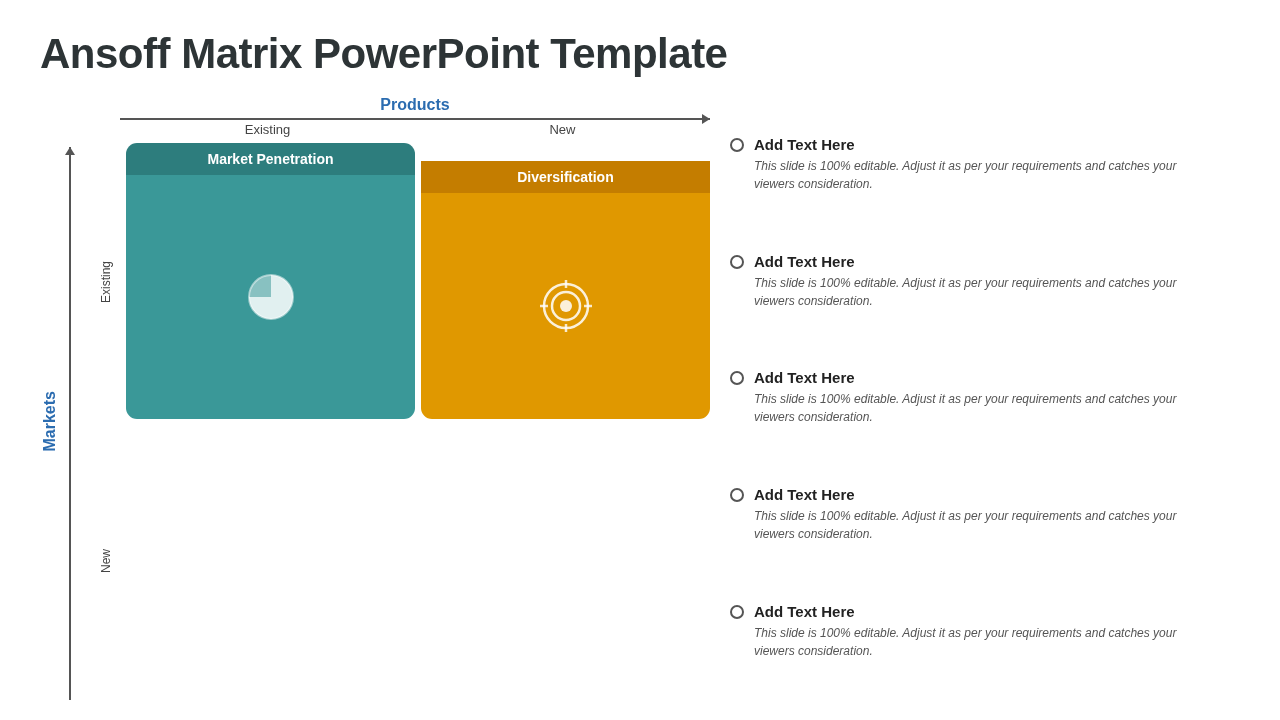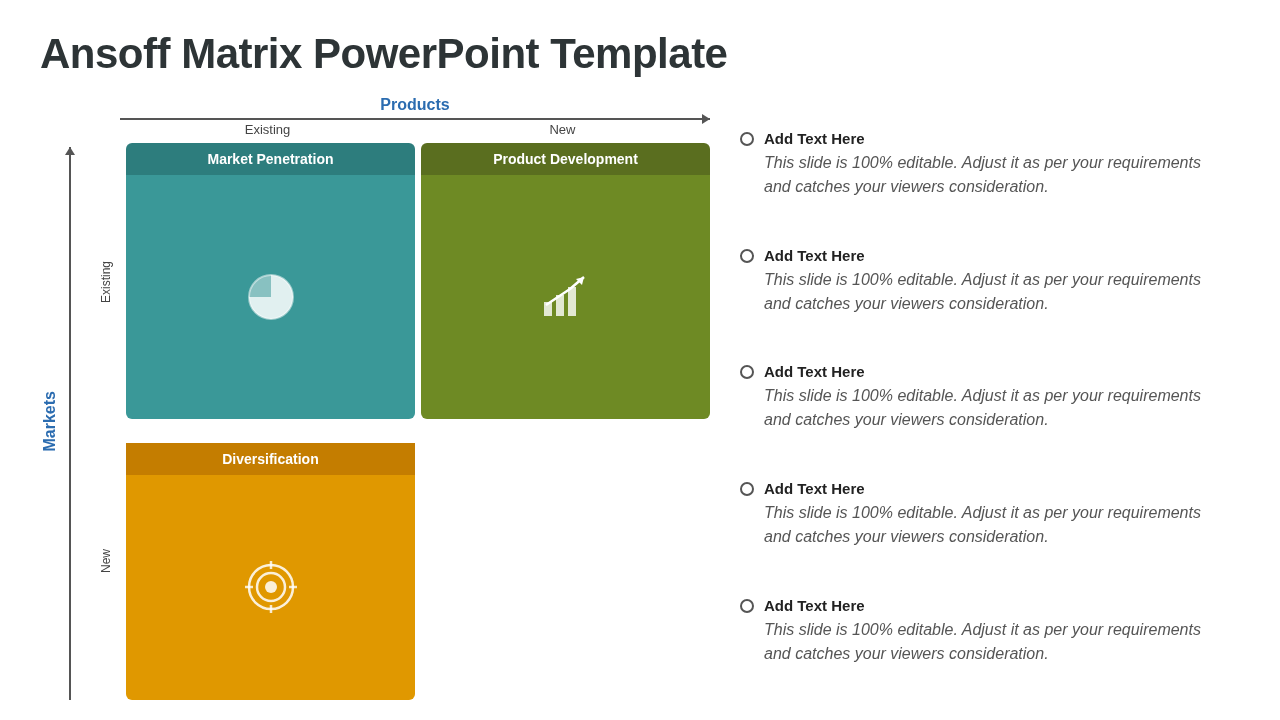--- a/index.html
+++ b/index.html
@@ -23,21 +23,21 @@
       font-size: 42px;
       font-weight: 700;
       color: #2d3436;
       margin-bottom: 18px;
       letter-spacing: -0.5px;
     }
 
     .content-area {
       display: flex;
       flex: 1;
-      gap: 30px;
+      gap: 20px;
     }
 
     
     .matrix-container {
       width: 670px;
       display: flex;
       flex-direction: column;
       position: relative;
     }
 
@@ -166,21 +166,21 @@
       flex: 1;
       display: grid;
       grid-template-columns: 1fr 1fr;
       grid-template-rows: 1fr 1fr;
       gap: 6px;
     }
 
     .cell {
       display: flex;
       flex-direction: column;
-      border-radius: 6px;
+      border-radius: 11px;
       overflow: hidden;
     }
 
     .cell-header {
       padding: 8px 10px;
       font-size: 14px;
       font-weight: 700;
       color: #fff;
       text-align: center;
     }
@@ -241,21 +241,21 @@
     .text-item-content {}
 
     .text-item-title {
       font-size: 15px;
       font-weight: 700;
       color: #222;
       margin-bottom: 4px;
     }
 
     .text-item-desc {
-      font-size: 16px;
+      font-size: 12px;
       color: #555;
       font-style: italic;
       line-height: 1.5;
       max-width: 450px;
     }
   </style>
 </head>
 <body>
 
 <div class="slide">
@@ -296,34 +296,20 @@
             <div class="cell-body">
               <svg class="icon-svg" viewBox="0 0 60 60" fill="none">
                 <circle cx="30" cy="30" r="22" fill="none" stroke="#ffffff" stroke-width="2" opacity="0.5"></circle>
 
                 <path d="M30 30 L30 8 A22 22 0 1 1 8 30 Z" fill="#ffffff" opacity="0.85"></path>
                 <path d="M30 30 L8 30 A22 22 0 0 1 30 8 Z" fill="#ffffff" opacity="0.4"></path>
               </svg>
             </div>
           </div>
 
-          <div class="cell cell-pd">
-            <div class="cell-header">Product Development</div>
-            <div class="cell-body">
-              <svg class="icon-svg" viewBox="0 0 60 60" fill="none">
-
-                <rect x="8" y="35" width="8" height="14" fill="#ffffff" opacity="0.8"></rect>
-                <rect x="20" y="28" width="8" height="21" fill="#ffffff" opacity="0.8"></rect>
-                <rect x="32" y="20" width="8" height="29" fill="#ffffff" opacity="0.8"></rect>
-
-                <polyline points="10,38 22,30 34,22 48,10" stroke="#ffffff" stroke-width="2.5" fill="none" stroke-linejoin="round"></polyline>
-                <polygon points="48,10 40,12 46,18" fill="#ffffff"></polygon>
-              </svg>
-            </div>
-          </div>
 
 
           <div class="cell cell-div">
             <div class="cell-header">Diversification</div>
             <div class="cell-body">
               <svg class="icon-svg" viewBox="0 0 60 60" fill="none">
                 <circle cx="30" cy="30" r="22" stroke="#ffffff" stroke-width="2.5" fill="none" opacity="0.85"></circle>
                 <circle cx="30" cy="30" r="14" stroke="#ffffff" stroke-width="2.5" fill="none" opacity="0.85"></circle>
                 <circle cx="30" cy="30" r="6" fill="#ffffff" opacity="0.85"></circle>
 

